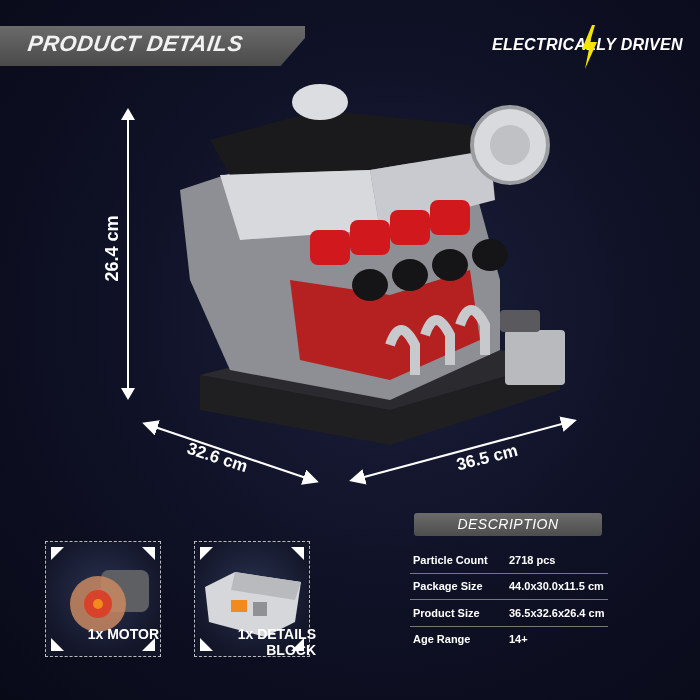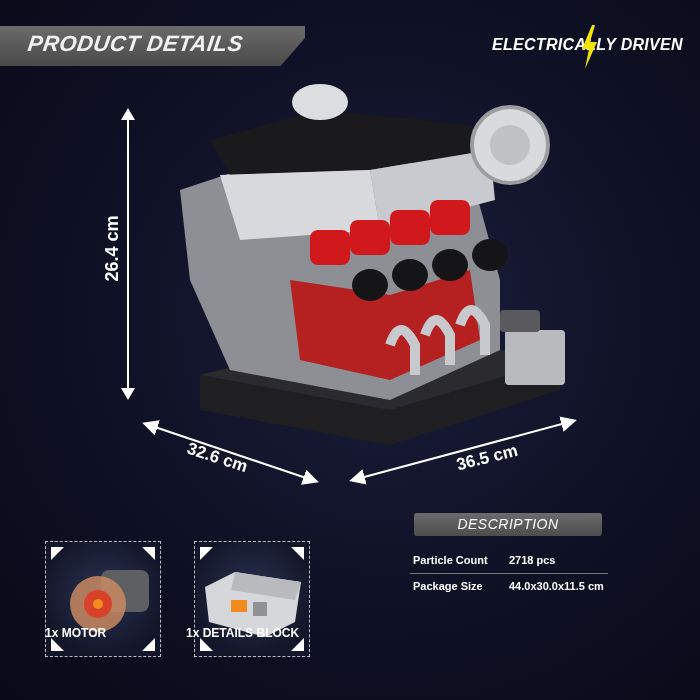--- a/index.html
+++ b/index.html
@@ -41,21 +41,21 @@
   .desc-title { position:absolute; left:414px; top:516px; width:188px; text-align:center;
     font-size:14px; font-weight:normal; font-style:italic; letter-spacing:0.5px; }
   .spec-table { position:absolute; left:410px; top:547px; width:198px; }
   .spec-row { display:flex; height:25.5px; align-items:center; font-size:11px; font-weight:bold;
     border-bottom:1px solid #777; }
   .spec-row:last-child { border-bottom:none; }
   .spec-k { width:96px; padding-left:3px; }
   .spec-v { flex:1; }
   .acc { position:absolute; top:541px; width:114px; height:114px;
     border:1px dashed #bbb; background: radial-gradient(circle at 50% 45%, #2a3150 0%, #131629 75%); }
-  .acc-label { position:absolute; top:626px; font-size:12px; font-weight:bold; text-align:left; }
+  .acc-label { position:absolute; top:626px; font-size:14px; font-weight:bold; text-align:right; }
 </style>
 </head>
 <body>
 
 <div class="banner"></div>
 <div class="banner-title">PRODUCT DETAILS</div>
 
 <div class="elec">ELECTRICALLY DRIVEN</div>
 <svg class="bolt" viewBox="0 0 22 44">
   <polygon points="14,0 4,24 11,24 7,44 19,17 12,17 17,0" fill="#f5e400"></polygon>
@@ -150,13 +150,21 @@
 <div class="desc-title">DESCRIPTION</div>
 <div class="spec-table">
   <div class="spec-row">
     <span class="spec-k">Particle Count</span>
     <span class="spec-v">2718 pcs</span>
   </div>
   <div class="spec-row">
     <span class="spec-k">Package Size</span>
     <span class="spec-v">44.0x30.0x11.5 cm</span>
   </div>
+  <div class="spec-row">
+    <span class="spec-k">Product Size</span>
+    <span class="spec-v">36.5x32.6x26.4 cm</span>
+  </div>
+  <div class="spec-row">
+    <span class="spec-k">Age Range</span>
+    <span class="spec-v">14+</span>
+  </div>
 </div>
 
 </body></html>

